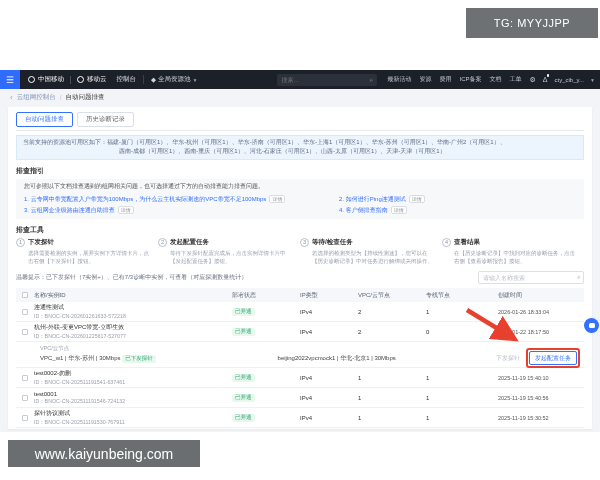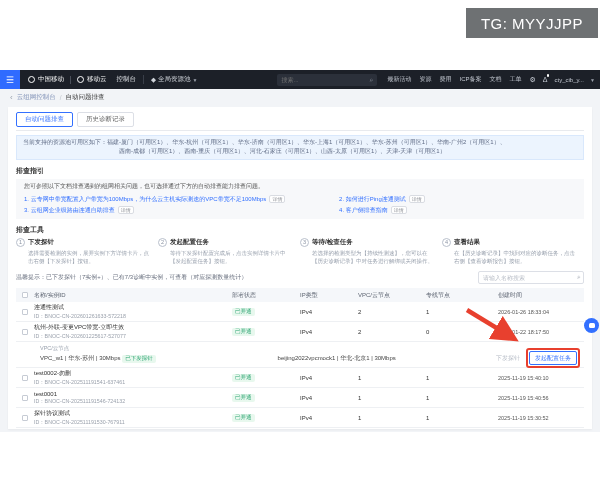--- a/index.html
+++ b/index.html
@@ -1,21 +1,21 @@
 <!DOCTYPE html>
 <html><head>
 <meta charset="utf-8">
 <style>
   * { margin:0; padding:0; box-sizing:border-box; }
   html,body { width:600px; height:480px; background:#ffffff; font-family:"Liberation Sans", sans-serif; overflow:hidden; }
   .page { position:relative; width:600px; height:480px; background:#fff; }
 
   
   .wm-top { position:absolute; top:8px; right:2px; width:132px; height:30px; background:#6e7173; color:#fff;
-            font-size:15px; display:flex; align-items:center; justify-content:center; letter-spacing:.5px; z-index:50; }
+            font-size:11px; display:flex; align-items:center; justify-content:center; letter-spacing:.5px; z-index:50; }
   .wm-bottom { position:absolute; left:8px; top:440px; width:192px; height:27px; background:#6b6e70; color:#fff;
             font-size:14px; display:flex; align-items:center; justify-content:center; z-index:50; }
 
   
   .console { position:absolute; top:70px; left:0; width:600px; height:362px; background:#f2f4f7; font-size:6px; color:#333; }
 
   
   .navbar { height:19px; background:#1c2028; display:flex; align-items:center; color:#cfd3da; }
   .burger { width:20px; height:19px; background:#2f6bff; color:#fff; display:flex; align-items:center; justify-content:center; font-size:9px; flex:0 0 auto; }
   .brand { display:flex; align-items:center; gap:3px; margin-left:8px; color:#fff; font-size:6.5px; white-space:nowrap; }
@@ -345,13 +345,14 @@
         </div>
       </div>
 
     </div>
 
     <div class="float-btn">
       <span class="bubble"></span>
     </div>
   </div>
 
+  <div class="wm-bottom">www.kaiyunbeing.com</div>
 </div>
 
 </body></html>

